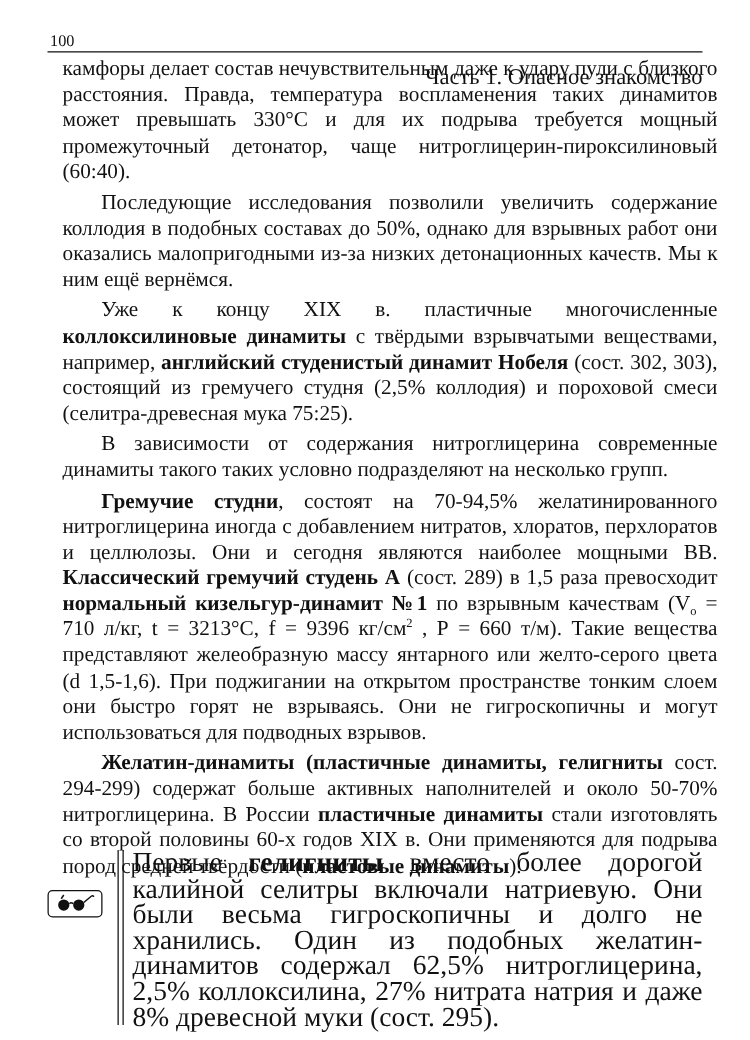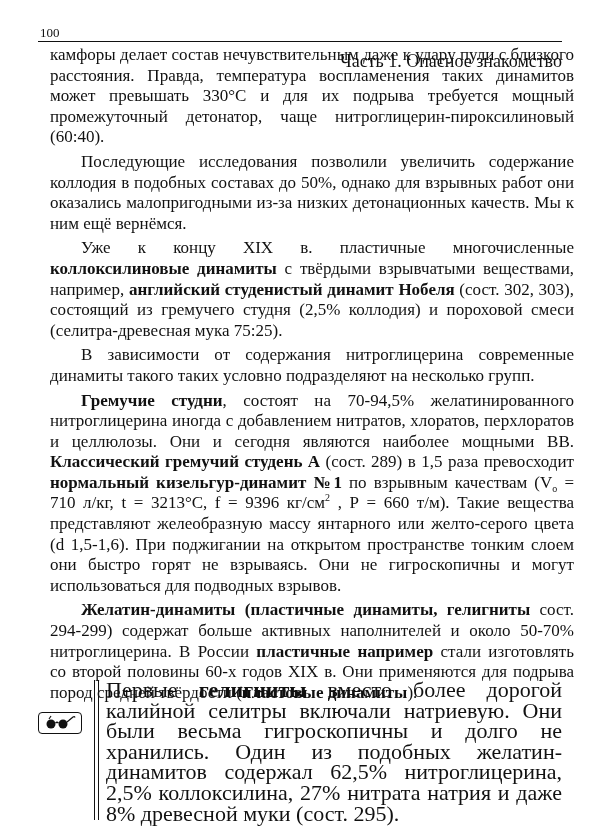--- a/index.html
+++ b/index.html
@@ -46,21 +46,21 @@
   <span class="pn">100</span>
   <span class="ch">Часть 1. Опасное знакомство</span>
 </div>
 
 <div class="body">
   <p>камфоры делает состав нечувствительным даже к удару пули с близкого расстояния. Правда, температура воспламенения таких динамитов может превышать 330°С и для их подрыва требуется мощный промежуточный детонатор, чаще нитроглицерин-пироксилиновый (60:40).</p>
   <p class="ind">Последующие исследования позволили увеличить содержание коллодия в подобных составах до 50%, однако для взрывных работ они оказались малопригодными из-за низких детонационных качеств. Мы к ним ещё вернёмся.</p>
   <p class="ind"><span>Уже к концу XIX в. пластичные многочисленные </span><b>коллоксилиновые динамиты</b><span> с твёрдыми взрывчатыми веществами, например, </span><b>английский студенистый динамит Нобеля</b><span> (сост. 302, 303), состоящий из гремучего студня (2,5% коллодия) и пороховой смеси (селитра-древесная мука 75:25).</span></p>
   <p class="ind">В зависимости от содержания нитроглицерина современные динамиты такого таких условно подразделяют на несколько групп.</p>
   <p class="ind"><b>Гремучие студни</b><span>, состоят на 70-94,5%  желатинированного нитроглицерина иногда с добавлением нитратов, хлоратов, перхлоратов и целлюлозы. Они и сегодня являются наиболее мощными ВВ. </span><b>Классический гремучий студень А</b><span> (сост. 289) в 1,5 раза превосходит </span><b>нормальный кизельгур-динамит №1</b><span> по взрывным качествам (V</span><sub>o</sub><span> = 710 л/кг, t = 3213°С, f = 9396 кг/см</span><sup>2</sup><span> , Р = 660 т/м). Такие вещества представляют желеобразную массу янтарного или желто-серого цвета (d 1,5-1,6). При поджигании на открытом пространстве тонким слоем они быстро горят не взрываясь. Они не гигроскопичны и могут использоваться для подводных взрывов.</span></p>
-  <p class="ind"><b>Желатин-динамиты (пластичные динамиты, гелигниты</b><span> сост. 294-299) содержат больше активных наполнителей и около 50-70% нитроглицерина. В России </span><b>пластичные например</b><span> стали изготовлять со второй половины 60-х годов XIX в. Они применяются для подрыва пород средней твёрдости (</span><b>пластовые динамиты</b><span>).</span></p>
+  <p class="ind"><b>Желатин-динамиты (пластичные динамиты, гелигниты</b><span> сост. 294-299) содержат больше активных наполнителей и около 50-70% нитроглицерина. В России </span><b>пластичные динамиты</b><span> стали изготовлять со второй половины 60-х годов XIX в. Они применяются для подрыва пород средней твёрдости (</span><b>пластовые динамиты</b><span>).</span></p>
 </div>
 
 <div class="icon-box">
   <svg width="42" height="20" viewBox="0 0 42 20">
     <circle cx="12" cy="11" r="4.5" fill="#111"></circle>
     <circle cx="24" cy="11" r="4.5" fill="#111"></circle>
     <path d="M16.5 10 Q18 8.5 19.5 10" stroke="#111" stroke-width="1.2" fill="none"></path>
     <path d="M28 9 L34 4 Q35.5 3 36 4.5" stroke="#111" stroke-width="1.2" fill="none"></path>
     <path d="M10 6 L12 3" stroke="#111" stroke-width="1.2"></path>
   </svg>

